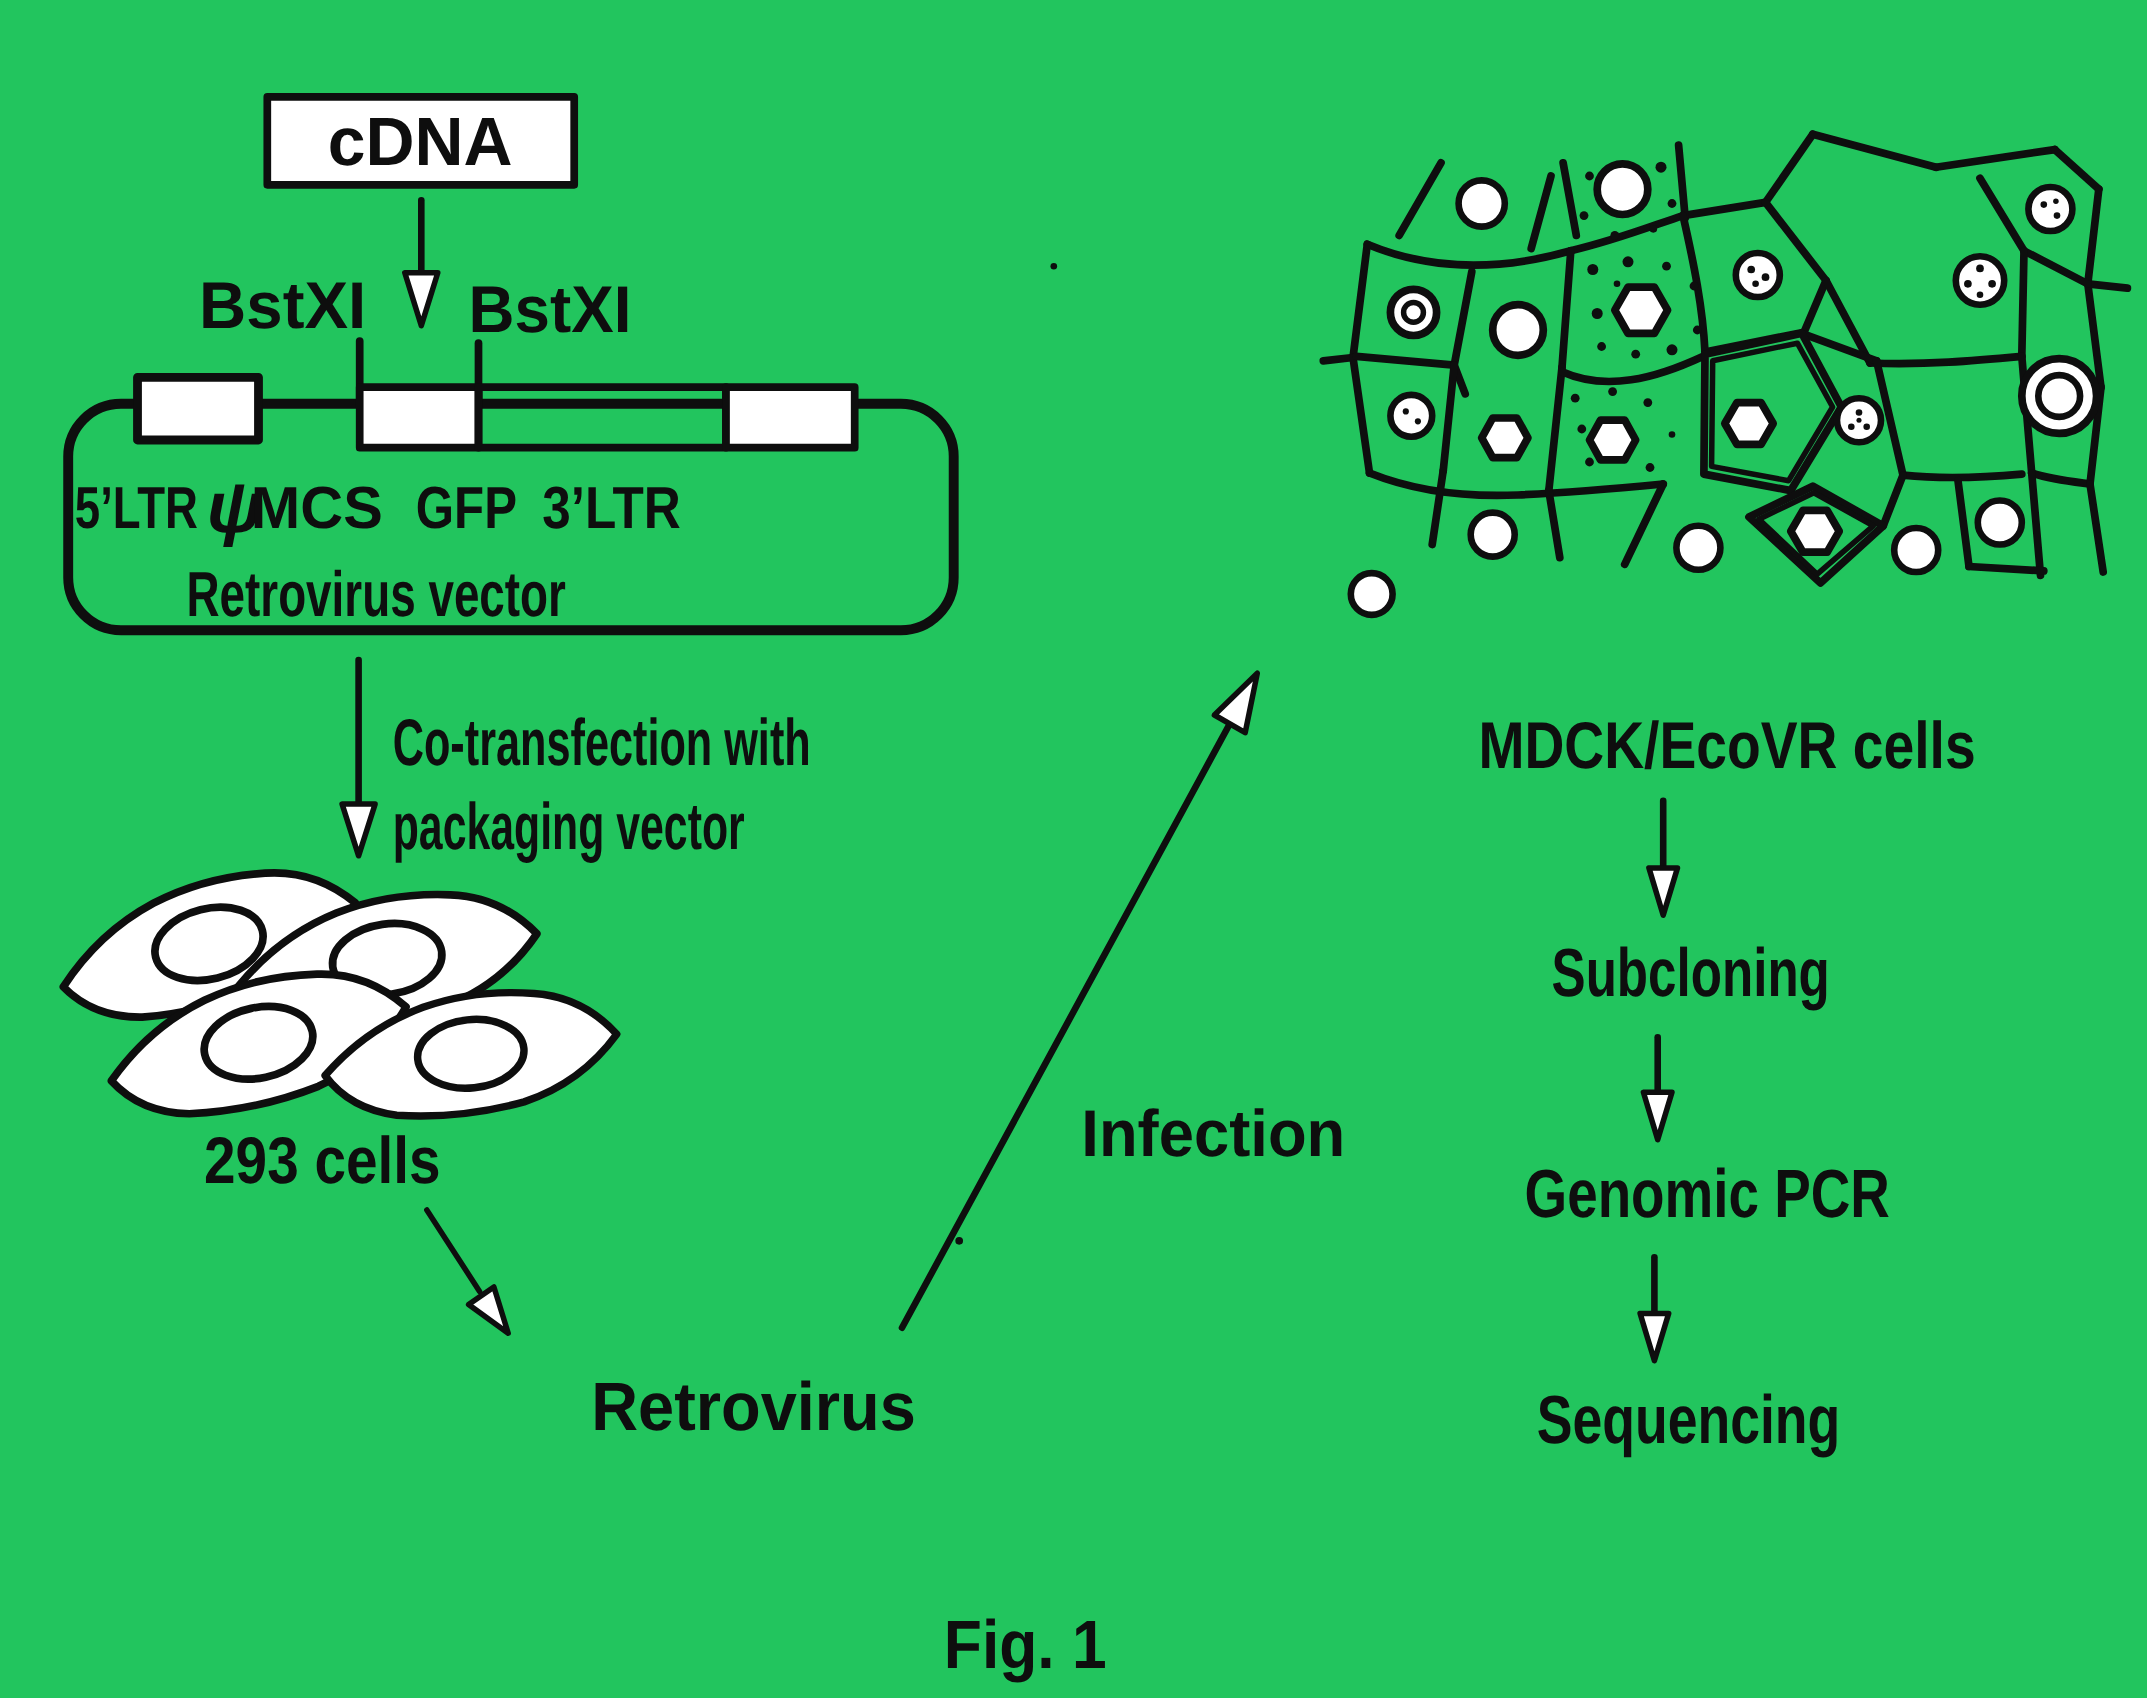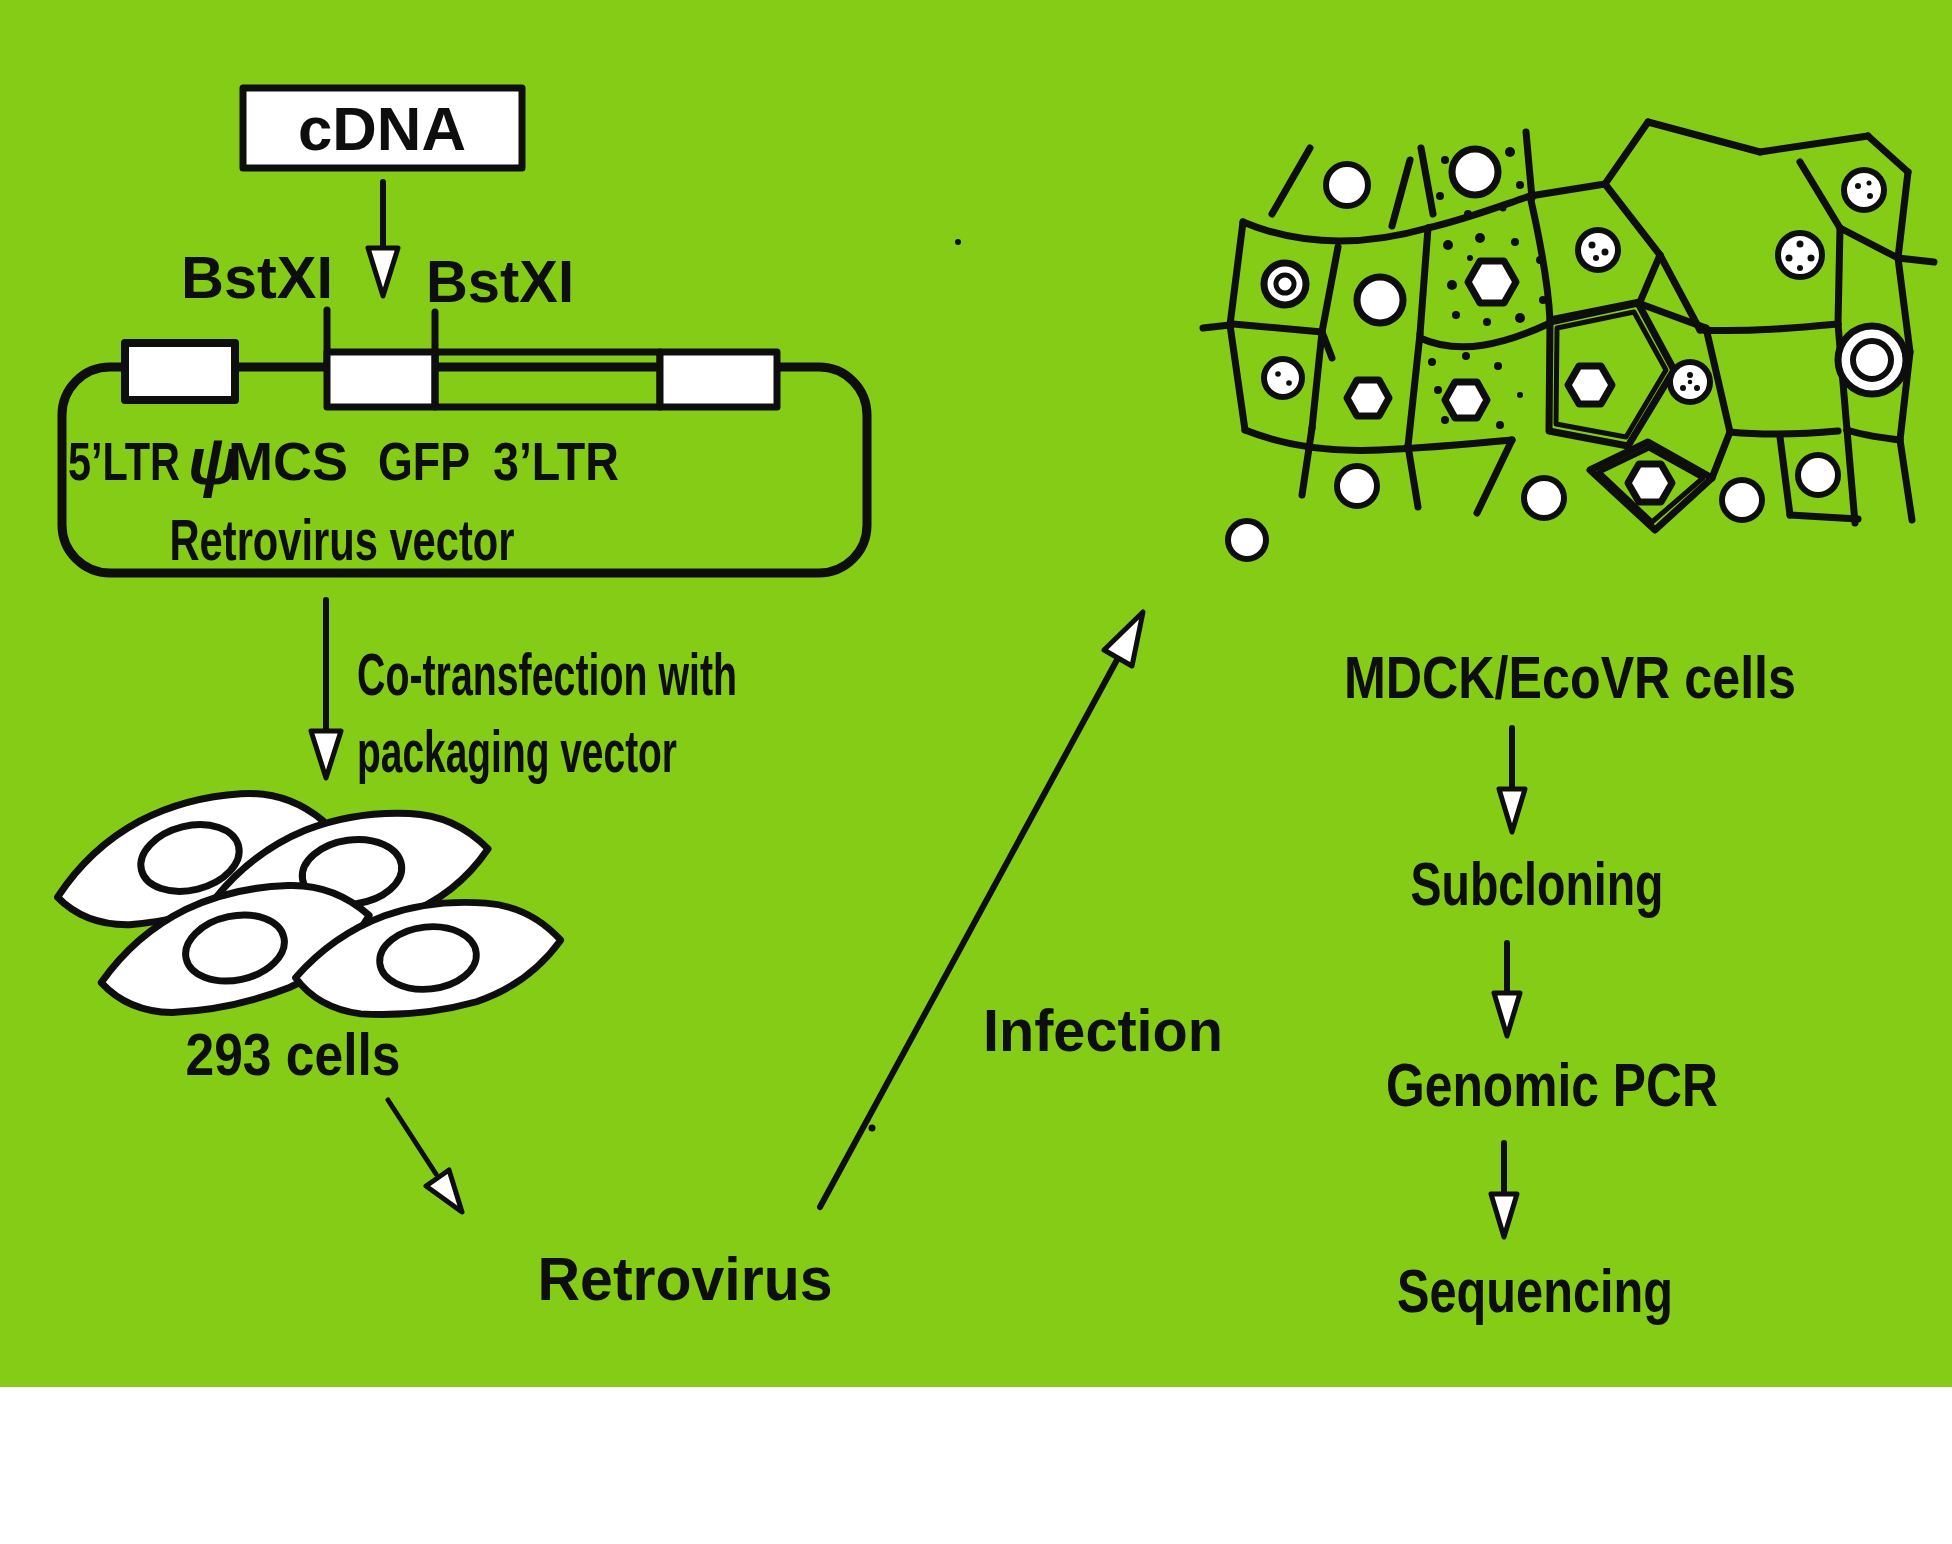--- a/index.html
+++ b/index.html
@@ -1,16 +1,16 @@
 <!DOCTYPE html>
 <html><head>
 <meta charset="utf-8">
 <style>
   html,body{margin:0;padding:0;background:#ffffff;}
-  .page{width:1952px;height:1387px;position:relative;background:#84cc16;overflow:hidden;}
+  .page{width:1952px;height:1544px;position:relative;background:#22c55e;overflow:hidden;}
   svg{display:block;}
   text{font-family:"Liberation Sans", sans-serif;font-weight:bold;fill:#0e0e0e;}
   .t54{font-size:54px;}
   .t58{font-size:58px;}
   .t60{font-size:60px;}
   .t62{font-size:62px;}
   .psi{font-size:66px;font-style:italic;}
   .ink{stroke:#0e0e0e;fill:none;stroke-linecap:round;stroke-linejoin:round;}
   .w5{stroke-width:5;} .w6{stroke-width:6;} .w7{stroke-width:7;} .w8{stroke-width:8;} .w9{stroke-width:9;}
   .whitefill{fill:#ffffff;}

